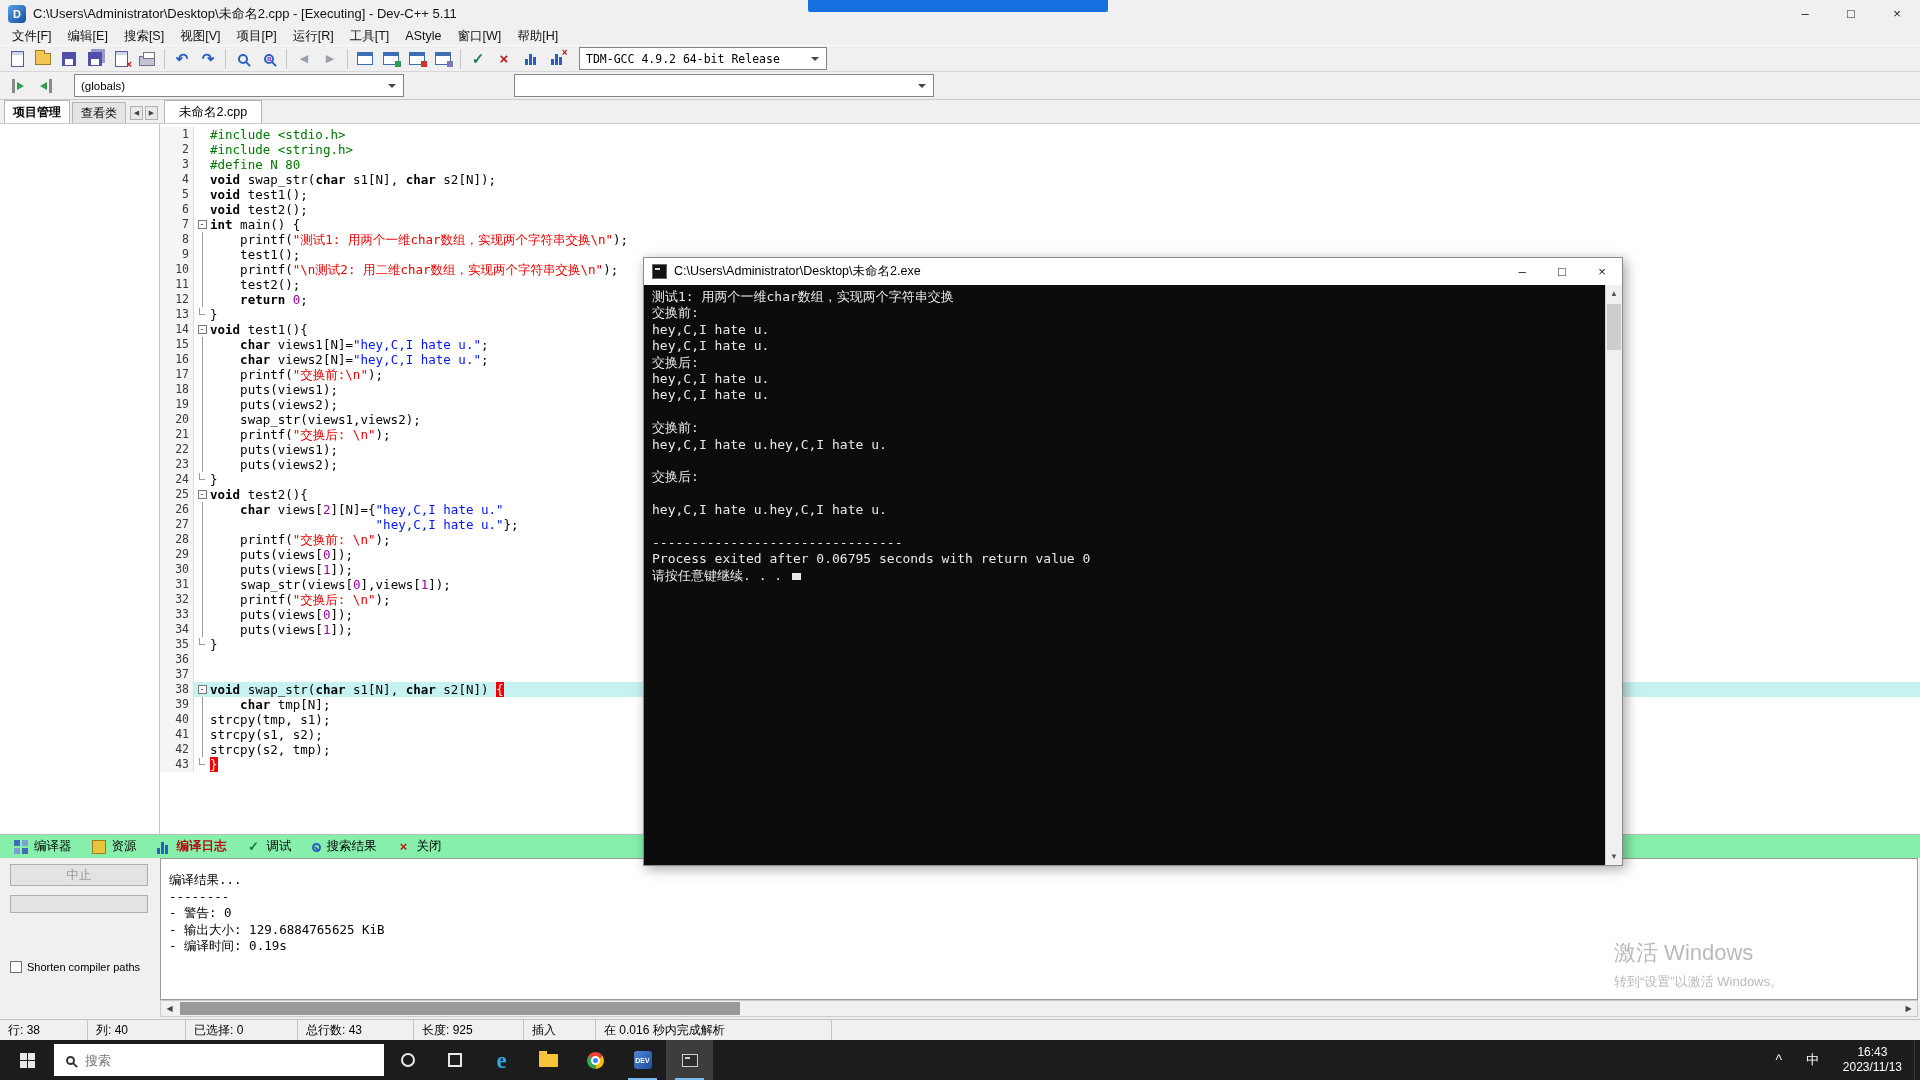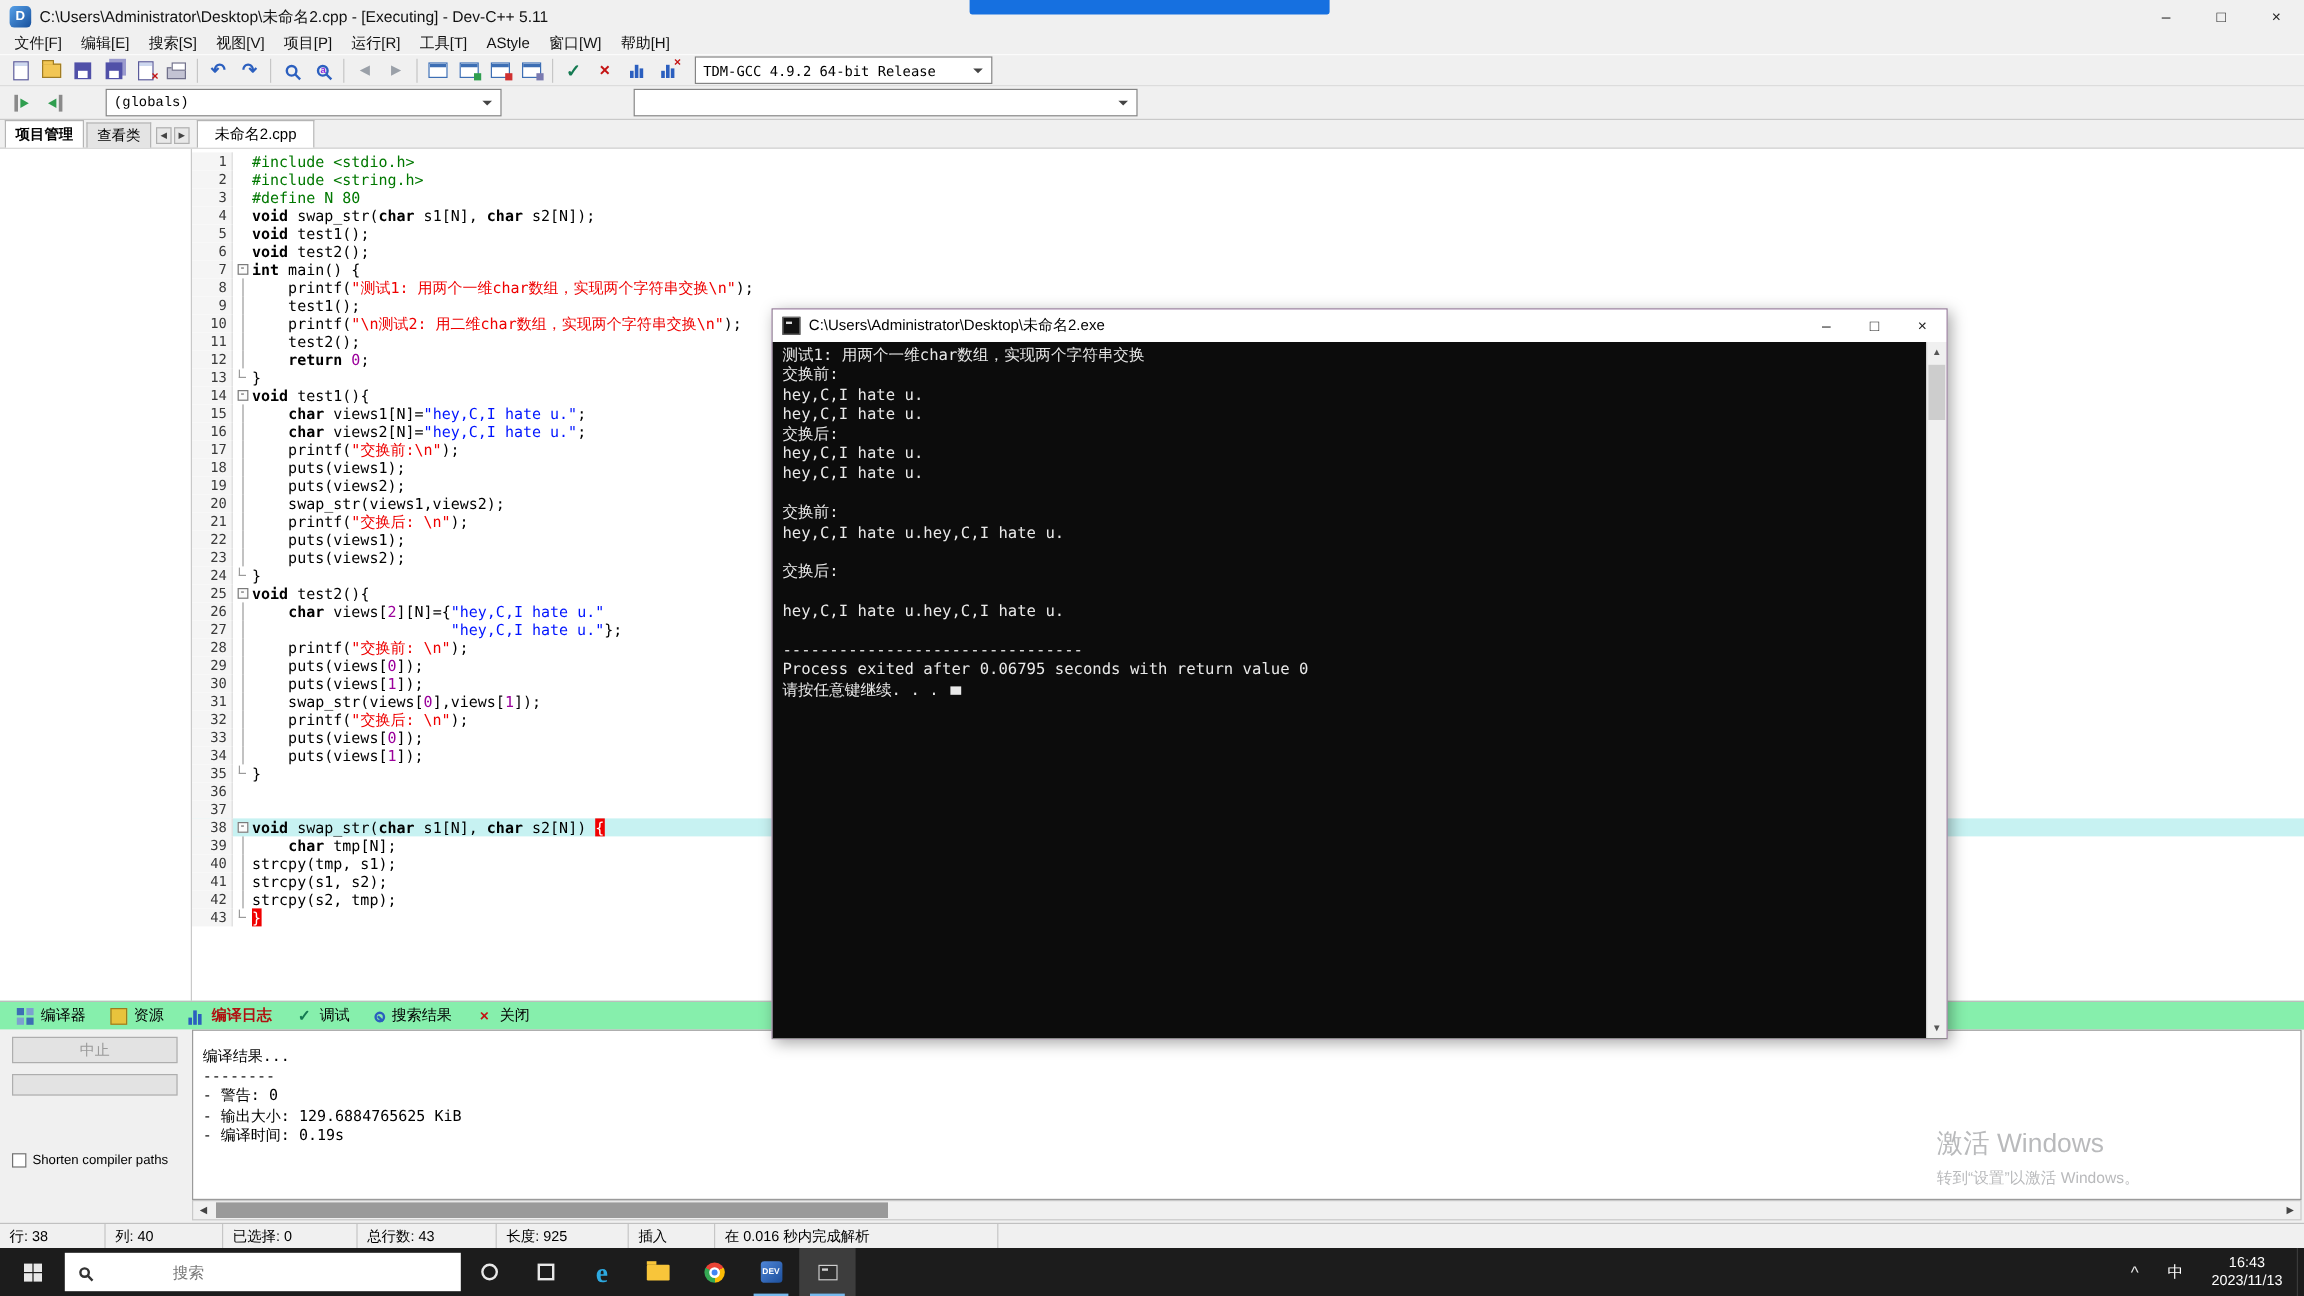--- a/index.html
+++ b/index.html
@@ -55,21 +55,21 @@
   .i-bars.del::after { content:"×"; position:absolute; right:-6px; top:-6px; color:#c41414; font-weight:bold; font-size:10px; }
   .i-door { width:16px; height:14px; position:relative; }
   .i-door::before { content:""; position:absolute; left:1px; top:0; width:3px; height:14px; background:#8a8a8a; }
   .i-door::after { content:""; position:absolute; left:6px; top:3px; border:4px solid transparent; border-left:7px solid #2f9e4f; }
   .i-door.rev { transform:scaleX(-1); }
 
   .combo { height:23px; background:#fff; border:1px solid #848484; display:flex; align-items:center;
     font-size:12px; padding:0 22px 0 6px; position:relative; white-space:nowrap; }
   .combo::after { content:""; position:absolute; right:7px; top:9px; border:4px solid transparent; border-top-color:#444; }
   .combo-compiler { width:248px; margin-left:10px; font-family:"DejaVu Sans Mono",monospace; font-size:11.5px; }
-  .combo-globals { width:330px; margin-left:30px; font-family:Liberation Mono, monospace; font-size:11.5px; }
+  .combo-globals { width:330px; margin-left:16px; font-family:Liberation Sans, sans-serif; font-size:11.5px; }
   .combo-members { width:420px; margin-left:110px; }
 
   
   .tabbar-left { position:absolute; left:0; top:100px; width:160px; height:24px; background:#f0f0f0;
     border-bottom:1px solid #c9c9c9; display:flex; align-items:flex-end; padding-left:4px; }
   .side-tab { height:21px; padding:0 8px; font-size:12px; display:flex; align-items:center;
     border:1px solid #b5b5b5; border-bottom:none; background:#e4e4e4; margin-right:2px; white-space:nowrap; }
   .side-tab.active { background:#fff; height:23px; font-weight:bold; }
   .tab-scroll { width:13px; height:14px; font-size:7px; display:flex; align-items:center; justify-content:center;
     border:1px solid #b0b0b0; background:#e8e8e8; margin:0 0 3px 2px; color:#444; }
@@ -166,21 +166,21 @@
   .watermark { position:absolute; left:1614px; top:938px; z-index:30; color:#b9babc; }
   .wm1 { font-size:22px; }
   .wm2 { font-size:13px; margin-top:5px; }
 
   
   .taskbar { position:absolute; left:0; top:1040px; right:0; height:40px; background:#1c1c1c;
     display:flex; align-items:center; z-index:80; }
   .tb-start { width:54px; height:40px; display:flex; align-items:center; justify-content:center; flex:none; }
   .win-logo { width:15px; height:15px; display:grid; grid-template-columns:7px 7px; grid-template-rows:7px 7px; gap:1px; }
   .win-logo i { background:#e8e8e8; }
-  .tb-search { width:330px; height:32px; background:#fff; display:flex; align-items:center; padding-left:12px; gap:10px; flex:none;justify-content:space-between; }
+  .tb-search { width:330px; height:32px; background:#fff; display:flex; align-items:center; padding-left:12px; gap:10px; flex:none; }
   .smag { width:9px; height:9px; border:2px solid #333; border-radius:50%; position:relative; flex:none; }
   .smag::after { content:""; position:absolute; width:6px; height:2px; background:#333; transform:rotate(45deg); right:-5px; bottom:-3px; }
   .tb-search input { border:none; outline:none; background:transparent; font-size:13px; width:240px; font-family:inherit; color:#222; }
   .tb-item { width:47px; height:40px; display:flex; align-items:center; justify-content:center; position:relative; flex:none; }
   .tb-item.open::after { content:""; position:absolute; left:9px; right:9px; bottom:0; height:2px; background:#76b9ed; }
   .tb-item.activeapp { background:#3d3d3d; }
   .ring { width:14px; height:14px; border:2px solid #e8e8e8; border-radius:50%; }
   .tview { width:14px; height:14px; border:2px solid #e8e8e8; }
   .edge { font-family:"Liberation Serif",serif; font-size:23px; font-weight:bold; color:#2da9e0; line-height:23px; }
   .fold-ico { width:19px; height:13px; background:#f8c53a; border-radius:1px; position:relative; }

